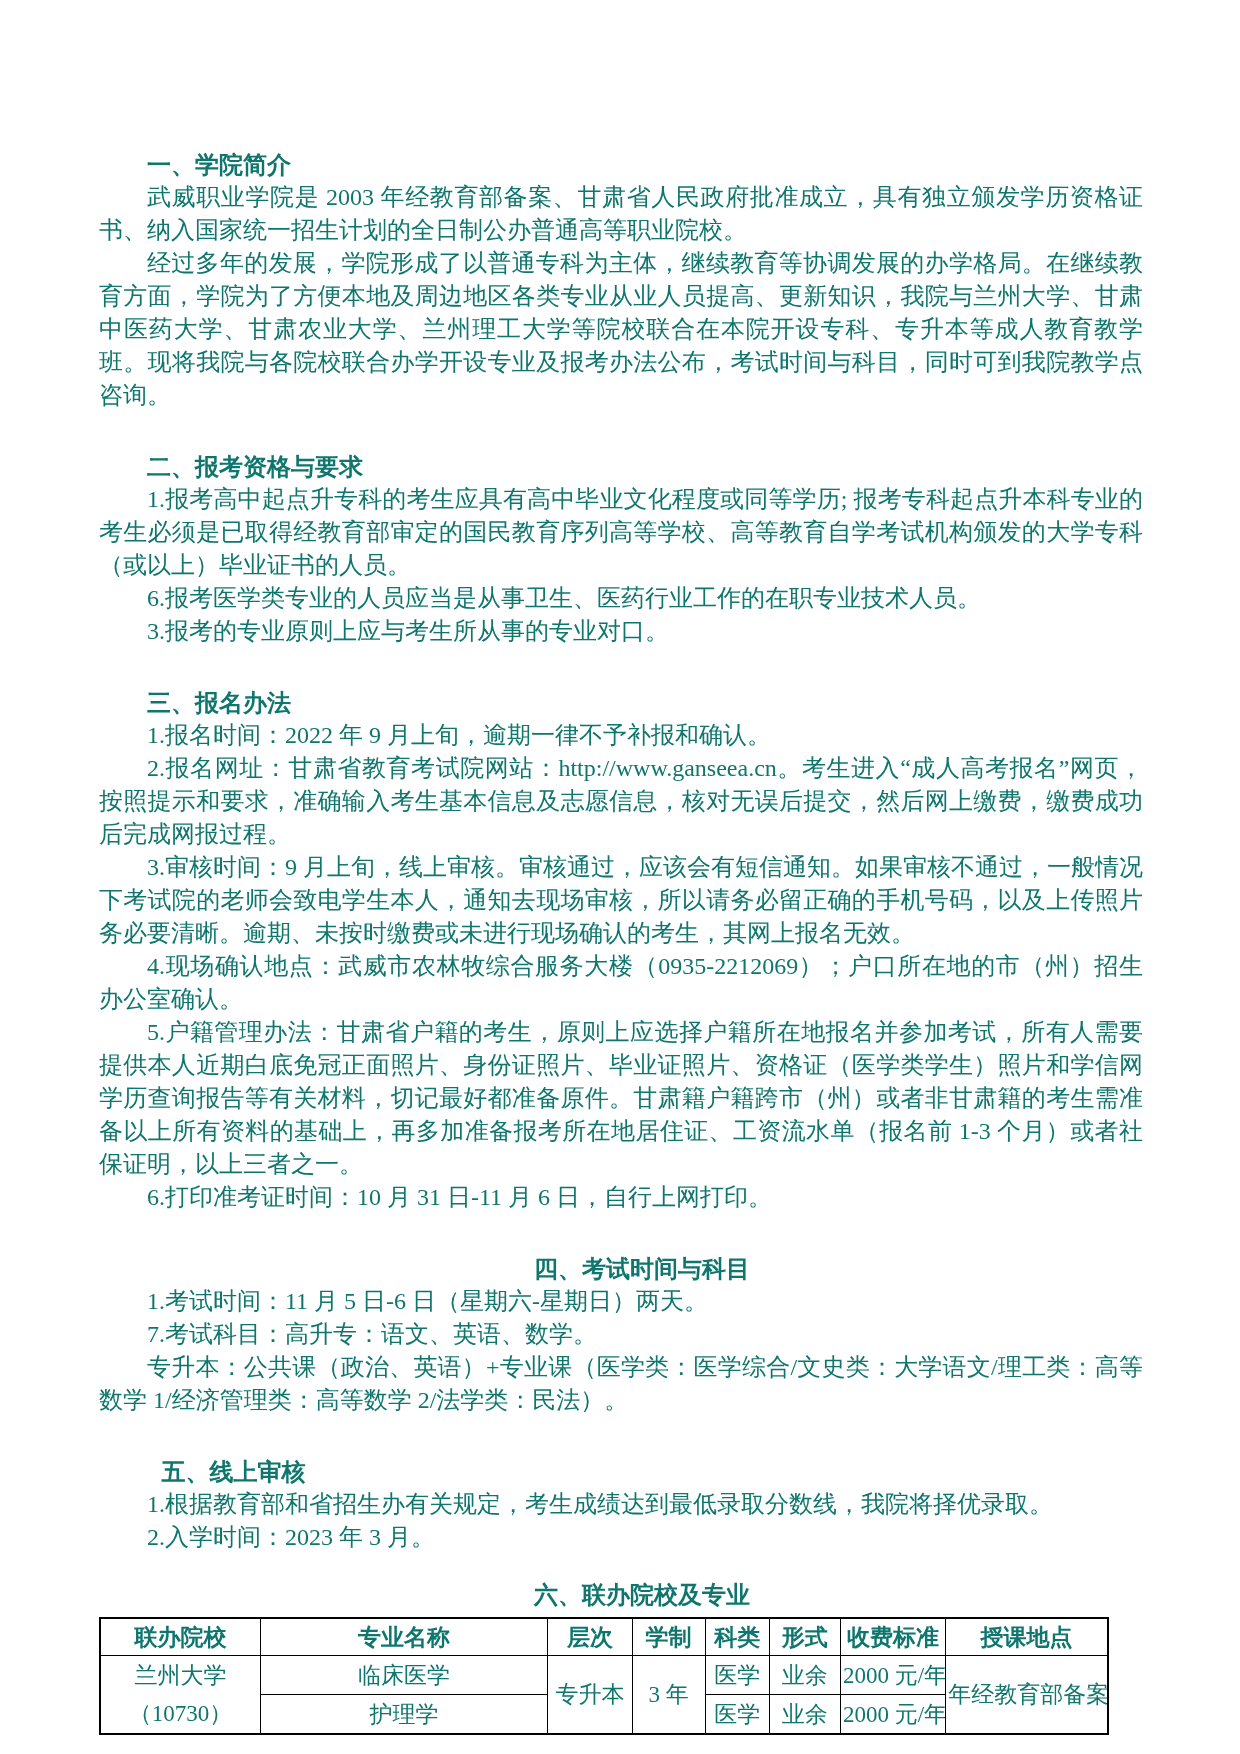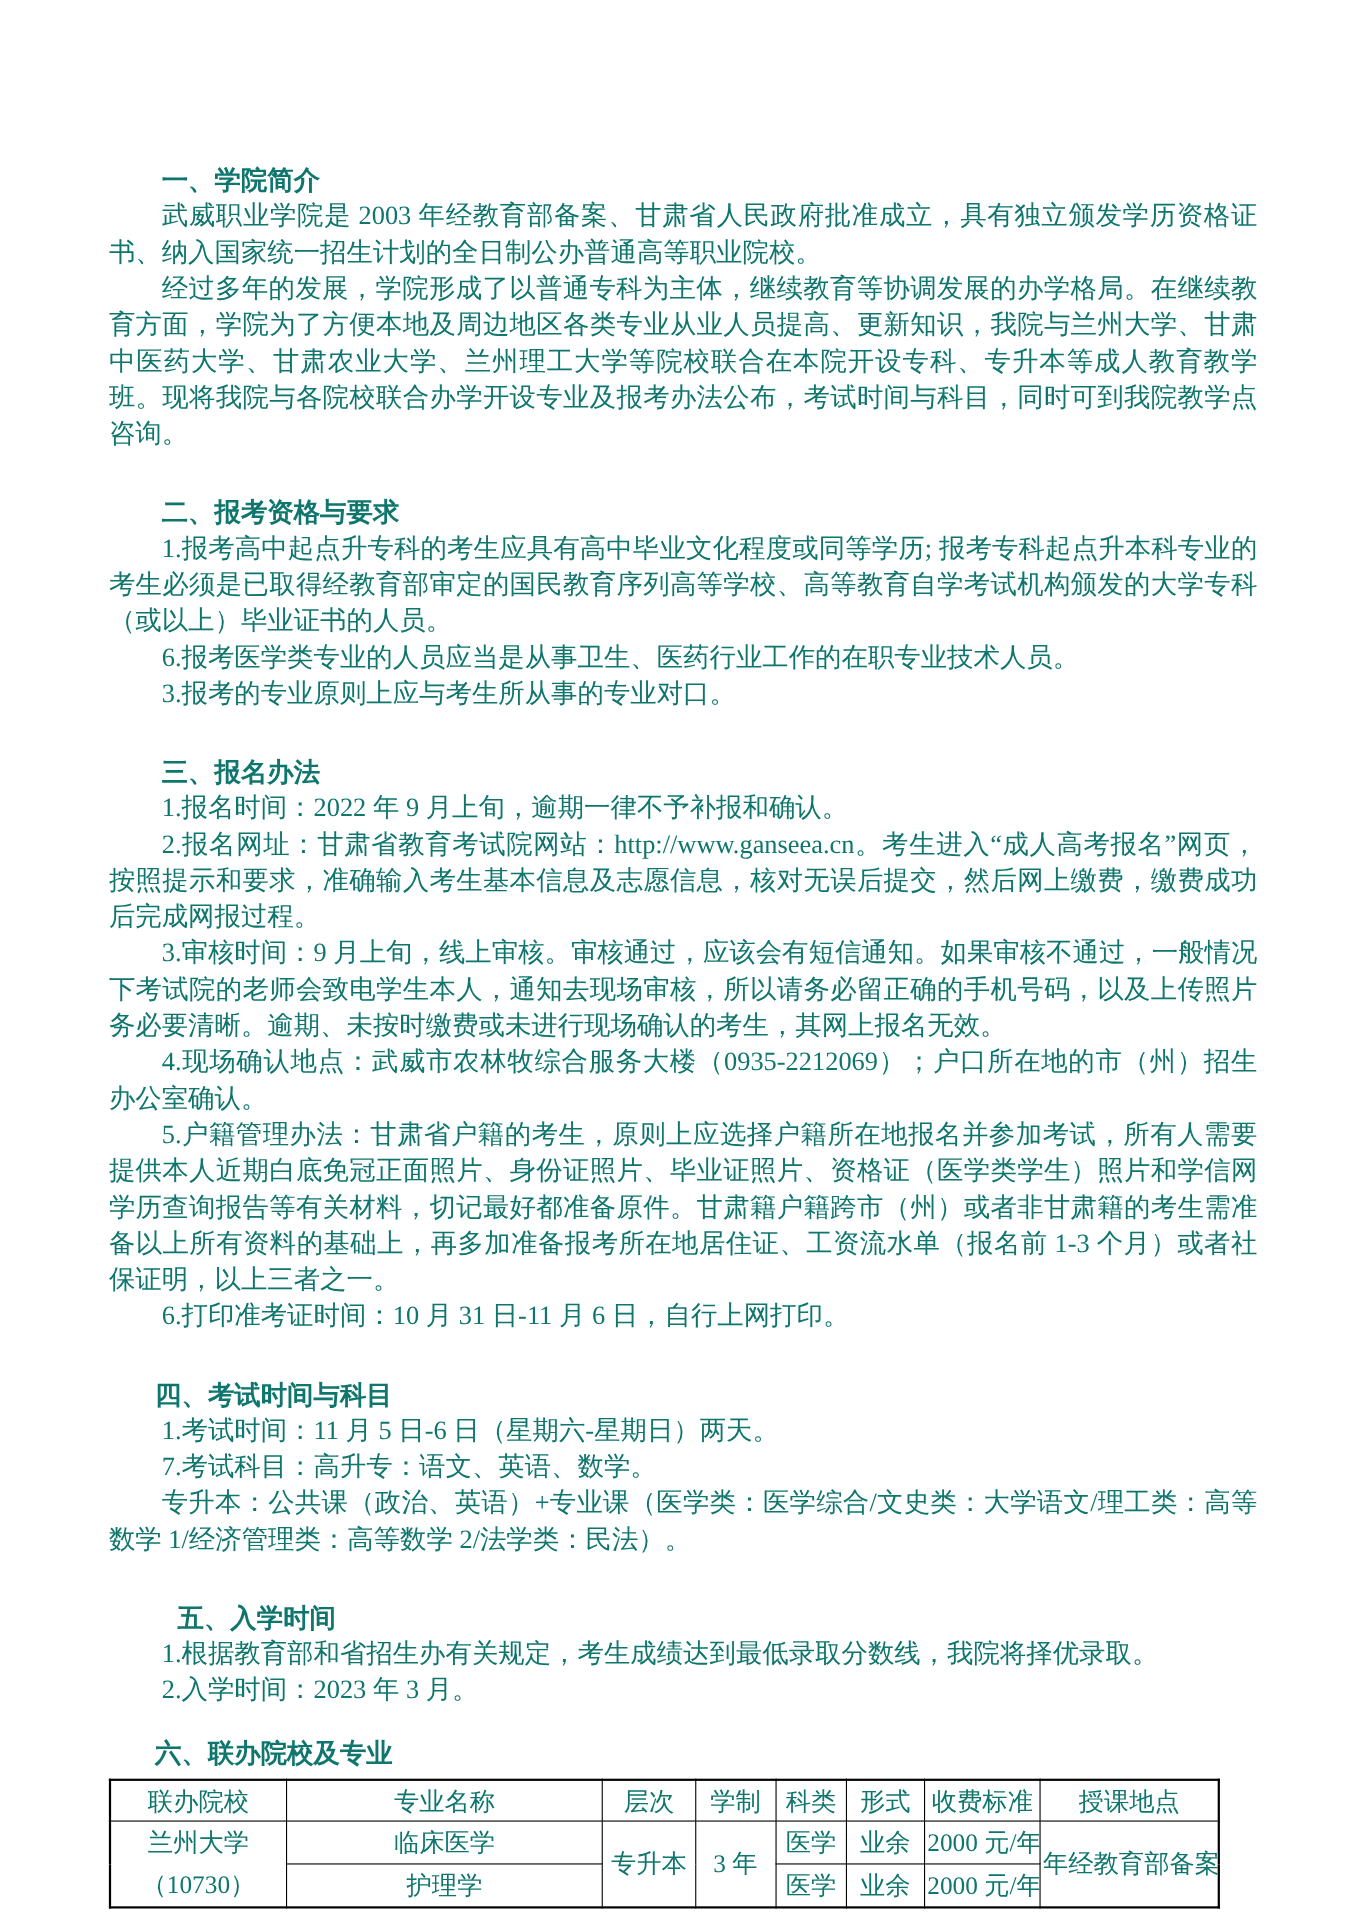--- a/index.html
+++ b/index.html
@@ -25,21 +25,21 @@
   .sec-heading {
     font-family: "Liberation Sans", "DejaVu Sans", sans-serif;
     font-size: 24px;
     font-weight: bold;
     margin: 38px 0 0 0;
     line-height: 33px;
     text-indent: 2em;
     text-align: left;
   }
   .sec-heading.first { margin-top: 0; }
-  .sec-heading.ind-sm { text-indent: 1.75em; }
+  .sec-heading.ind-sm { text-indent: 1.75em; text-align: center; }
   .sec-heading.ind-lg { text-indent: 2.6em; }
   .sec-heading.last { margin-top: 24px; }
   .para {
     margin: 0;
     text-indent: 2em;
   }
   table.partner-table {
     border-collapse: collapse;
     table-layout: fixed;
     width: 1010px;
@@ -51,21 +51,21 @@
   table.partner-table td {
     border: 1px solid #000000;
     text-align: center;
     vertical-align: middle;
     padding: 0 2px;
     overflow: hidden;
     white-space: nowrap;
   }
   table.partner-table th {
     font-family: "Liberation Sans", "DejaVu Sans", sans-serif;
-    font-weight: normal;
+    font-weight: bold;
     height: 36px;
   }
   table.partner-table td { height: 38px; }
   .college-line { display: block; line-height: 38px; }
 </style>
 </head>
 <body>
 
 <div class="page">
 
@@ -93,21 +93,21 @@
   </section>
 
   <section>
     <h2 class="sec-heading ind-sm">四、考试时间与科目</h2>
     <p class="para">1.考试时间：11 月 5 日-6 日（星期六-星期日）两天。</p>
     <p class="para">7.考试科目：高升专：语文、英语、数学。</p>
     <p class="para">专升本：公共课（政治、英语）+专业课（医学类：医学综合/文史类：大学语文/理工类：高等数学 1/经济管理类：高等数学 2/法学类：民法）。</p>
   </section>
 
   <section>
-    <h2 class="sec-heading ind-lg">五、入学时间</h2>
+    <h2 class="sec-heading ind-lg">五、线上审核</h2>
     <p class="para">1.根据教育部和省招生办有关规定，考生成绩达到最低录取分数线，我院将择优录取。</p>
     <p class="para">2.入学时间：2023 年 3 月。</p>
   </section>
 
   <section>
     <h2 class="sec-heading ind-sm last">六、联办院校及专业</h2>
 
     <table class="partner-table">
       <colgroup>
         <col style="width:160px">

